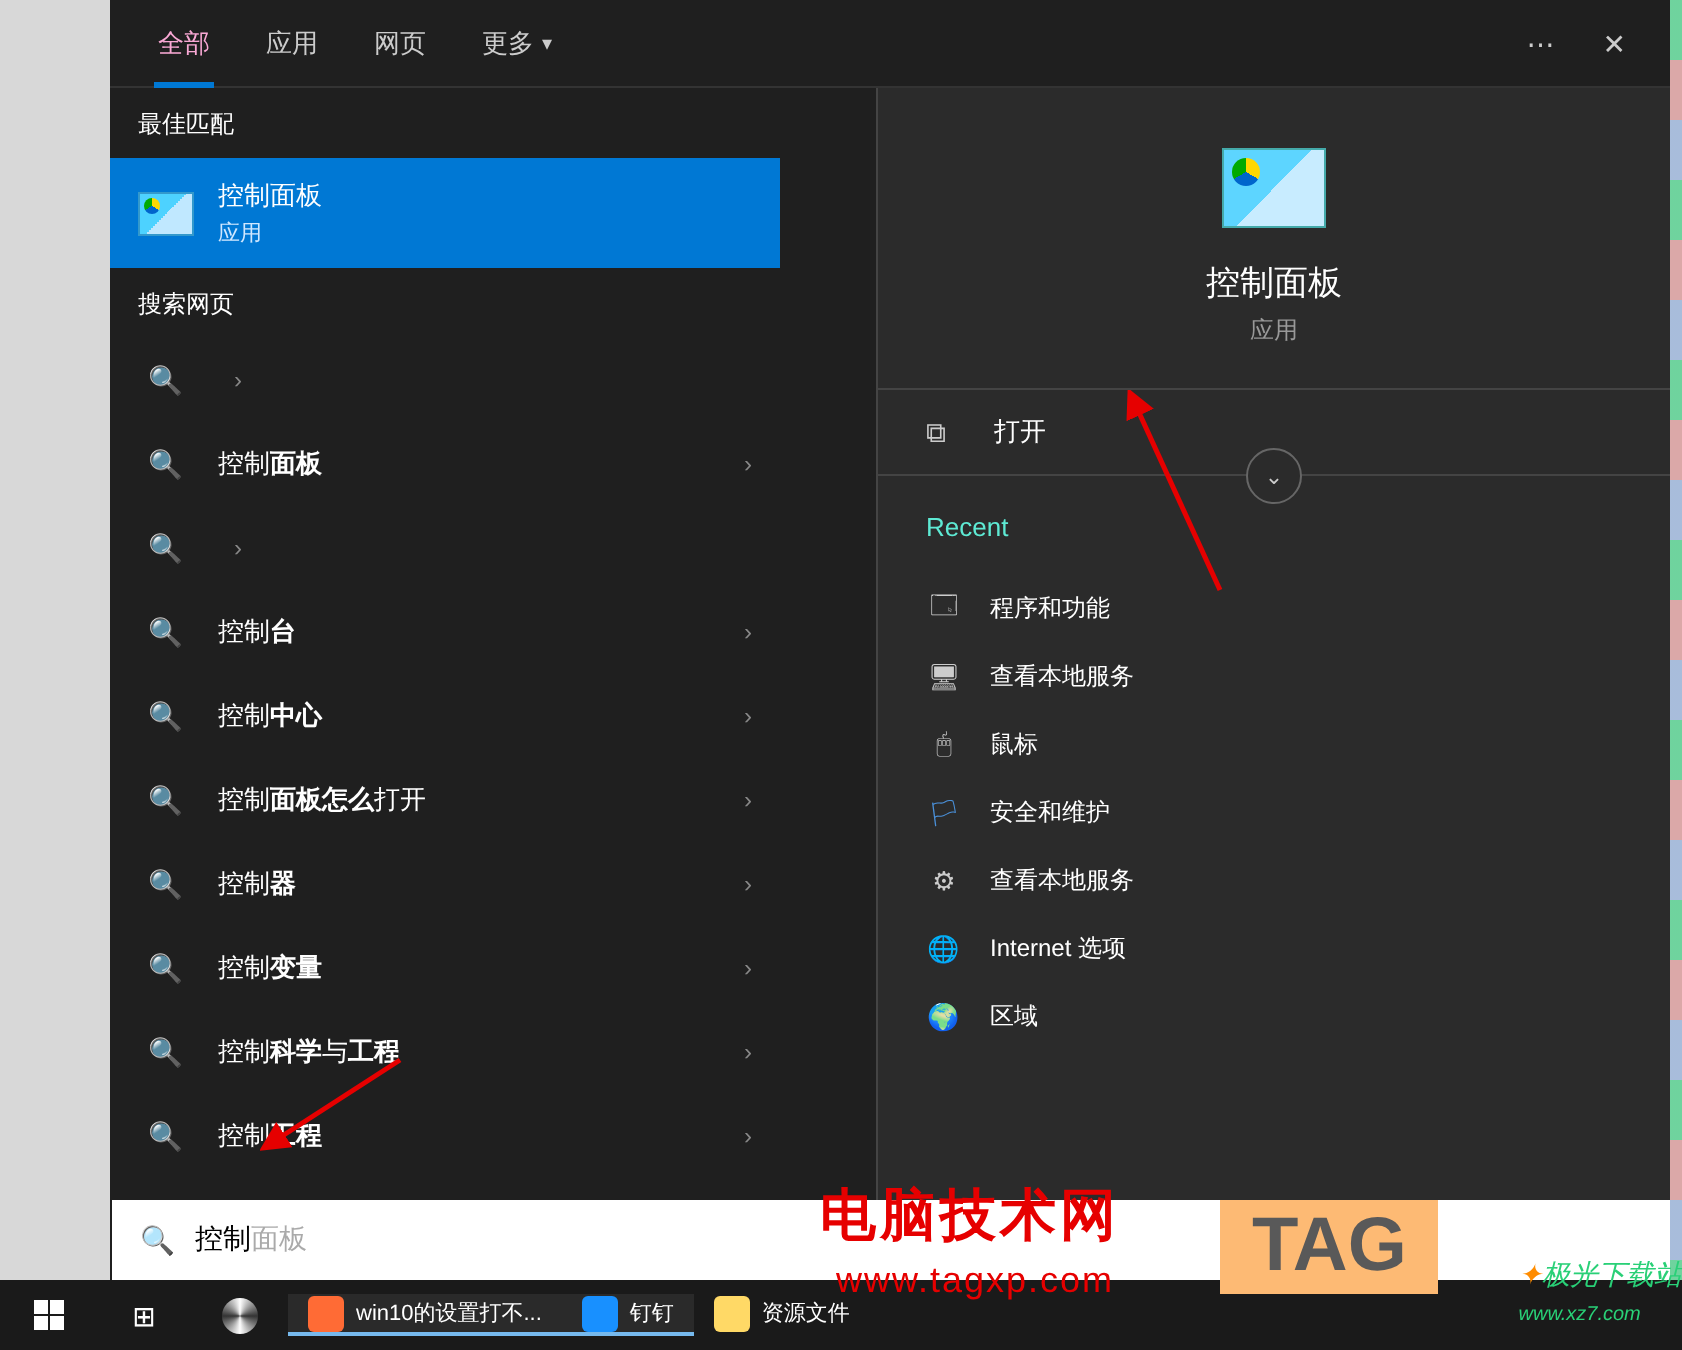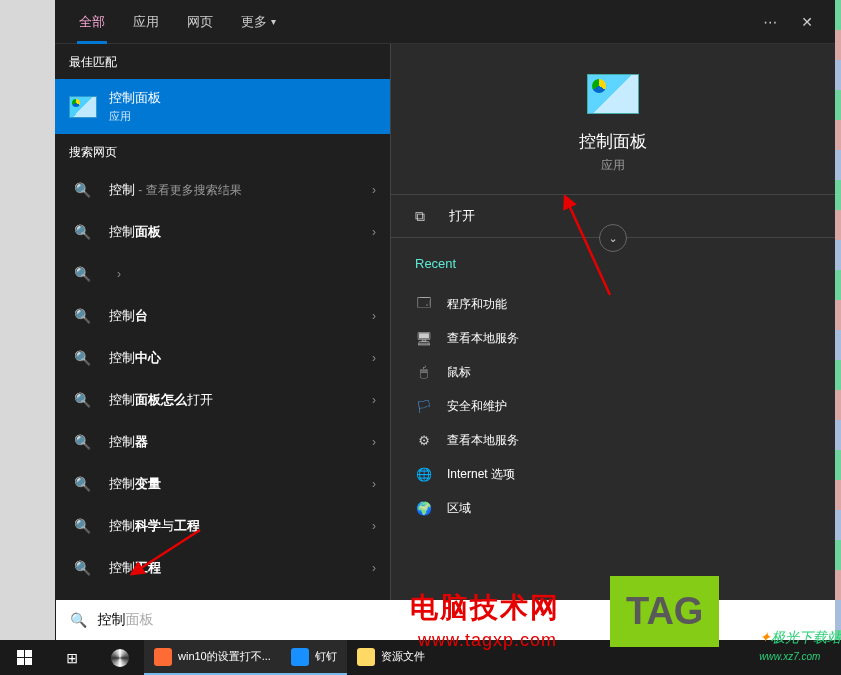--- a/index.html
+++ b/index.html
@@ -8,21 +8,21 @@
     .search-panel { position: absolute; top: 0; left: 55px; width: 780px; height: 640px; background: #1f1f1f; display: flex; flex-direction: column; }
     
     .tabs { display: flex; align-items: center; height: 44px; padding: 0 10px; border-bottom: 1px solid #333; }
     .tab { color: #ccc; font-size: 13px; padding: 0 14px; height: 44px; display: flex; align-items: center; cursor: pointer; position: relative; }
     .tab.active { color: #f9a8d4; }
     .tab.active::after { content: ''; position: absolute; bottom: 0; left: 12px; right: 12px; height: 3px; background: #0078d4; }
     .tab .chevron { margin-left: 4px; font-size: 10px; }
     .tabs-spacer { flex: 1; }
     .tab-icon { color: #ccc; padding: 0 12px; cursor: pointer; font-size: 14px; }
     
-    .panel-body { display: flex; flex: 1; overflow: hidden; }
+    .panel-body { display: flex; flex: 1; overflow: hidden; gap: 48px; }
     
     .left-col { width: 335px; background: #1f1f1f; overflow-y: auto; }
     .section-header { color: #fff; font-size: 12px; padding: 10px 14px 8px; }
     
     .result-item { display: flex; align-items: center; padding: 10px 14px; cursor: pointer; position: relative; }
     .result-item.selected { background: #0078d4; }
     .result-icon { width: 28px; height: 22px; margin-right: 12px; display: flex; align-items: center; justify-content: center; font-size: 14px; }
     .result-icon.search { color: #999; font-size: 14px; }
     .result-icon.cp { background: linear-gradient(135deg, #4dd2ff 0%, #4dd2ff 50%, #c0e8ff 50%); border: 1px solid #3399cc; position: relative; }
     .result-icon.cp::before { content: ''; position: absolute; top: 2px; left: 2px; width: 8px; height: 8px; border-radius: 50%; background: conic-gradient(#ffd700 0deg 120deg, #0066cc 120deg 240deg, #00aa00 240deg); }
@@ -52,31 +52,31 @@
     .recent-item { display: flex; align-items: center; padding: 8px 24px; cursor: pointer; color: #fff; font-size: 12px; }
     .recent-icon { width: 18px; height: 18px; margin-right: 14px; display: flex; align-items: center; justify-content: center; font-size: 13px; }
     
     .search-box { position: absolute; bottom: 35px; left: 56px; right: 6px; height: 40px; background: #fff; display: flex; align-items: center; padding: 0 14px; }
     .search-box .si { color: #555; margin-right: 10px; font-size: 14px; }
     .placeholder-rest { color: #aaa; font-size: 14px; }
     
     .taskbar { position: absolute; bottom: 0; left: 0; right: 0; height: 35px; background: #1a1a1a; display: flex; align-items: center; }
     .tb-btn { width: 48px; height: 35px; display: flex; align-items: center; justify-content: center; color: #fff; cursor: pointer; font-size: 14px; }
     .start { color: #fff; }
-    .tb-item { height: 35px; display: flex; align-items: center; padding: 0 10px; color: #fff; font-size: 11px; cursor: pointer; border-bottom: 2px solid transparent; }
+    .tb-item { height: 21px; display: flex; align-items: center; padding: 0 10px; color: #fff; font-size: 11px; cursor: pointer; border-bottom: 2px solid transparent; }
     .tb-item.active { border-bottom: 2px solid #76b9ed; background: #2a2a2a; }
     .tb-item-icon { width: 18px; height: 18px; margin-right: 6px; }
     
     .red-arrow { position: absolute; pointer-events: none; }
     .arrow1 { top: 195px; left: 560px; }
     .arrow2 { bottom: 90px; left: 130px; }
     
     .watermark { position: absolute; bottom: 48px; left: 410px; font-size: 28px; font-weight: bold; color: #e60000; font-family: "SimHei", sans-serif; letter-spacing: 2px; }
     .watermark-url { position: absolute; bottom: 24px; left: 418px; font-size: 18px; color: #e60000; font-family: Arial; letter-spacing: 1px; }
-    .tag-box { position: absolute; bottom: 28px; left: 610px; background: #84cc16; color: #595959; font-size: 38px; font-weight: bold; padding: 14px 16px; font-family: Arial; }
+    .tag-box { position: absolute; bottom: 28px; left: 610px; background: #fdba74; color: #595959; font-size: 38px; font-weight: bold; padding: 2px 16px; font-family: Arial; }
     .side-watermark { position: absolute; bottom: 12px; right: 0; font-size: 14px; color: #29d077; font-style: italic; }
     .side-watermark .sub { font-size: 10px; color: #29d077; }
     
     .right-strip { position: absolute; top: 0; right: 0; width: 6px; height: 640px; background: repeating-linear-gradient(#29d077 0 30px, #d88 30px 60px, #8ad 60px 90px); opacity: 0.6; }
   </style>
 </head>
 <body>
 
 <div class="search-panel">
   <div class="tabs">
@@ -99,21 +99,20 @@
         <div class="result-icon cp"></div>
         <div class="result-text">
           <div class="result-title">控制面板</div>
           <div class="result-subtitle">应用</div>
         </div>
       </div>
       <div class="section-header">搜索网页</div>
       <div id="web-results">
           <div class="result-item">
             <div class="result-icon search">🔍</div>
-    <div class="result-text"><span>控制</span><span class="result-suffix"> - 查看更多搜索结果</span></div>
     <div class="chevron-right">›</div>
           </div>
           <div class="result-item">
             <div class="result-icon search">🔍</div>
     <div class="result-text">控制<span class="bold">面板</span></div>
     <div class="chevron-right">›</div>
           </div>
           <div class="result-item">
             <div class="result-icon search">🔍</div>
     <div class="chevron-right">›</div>

